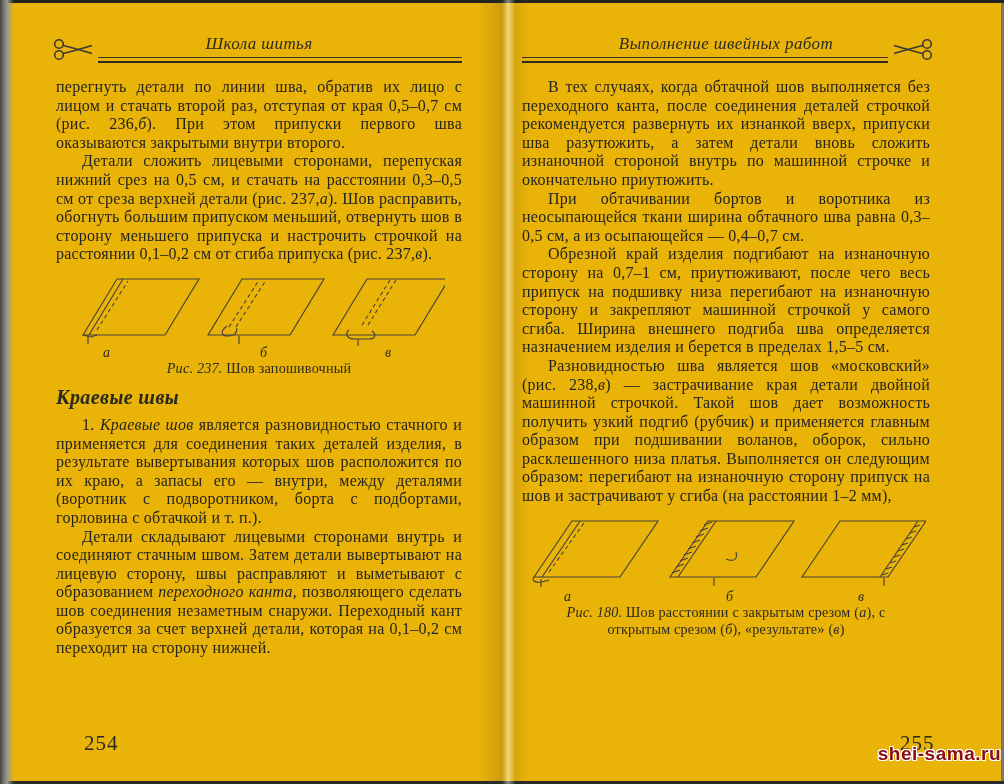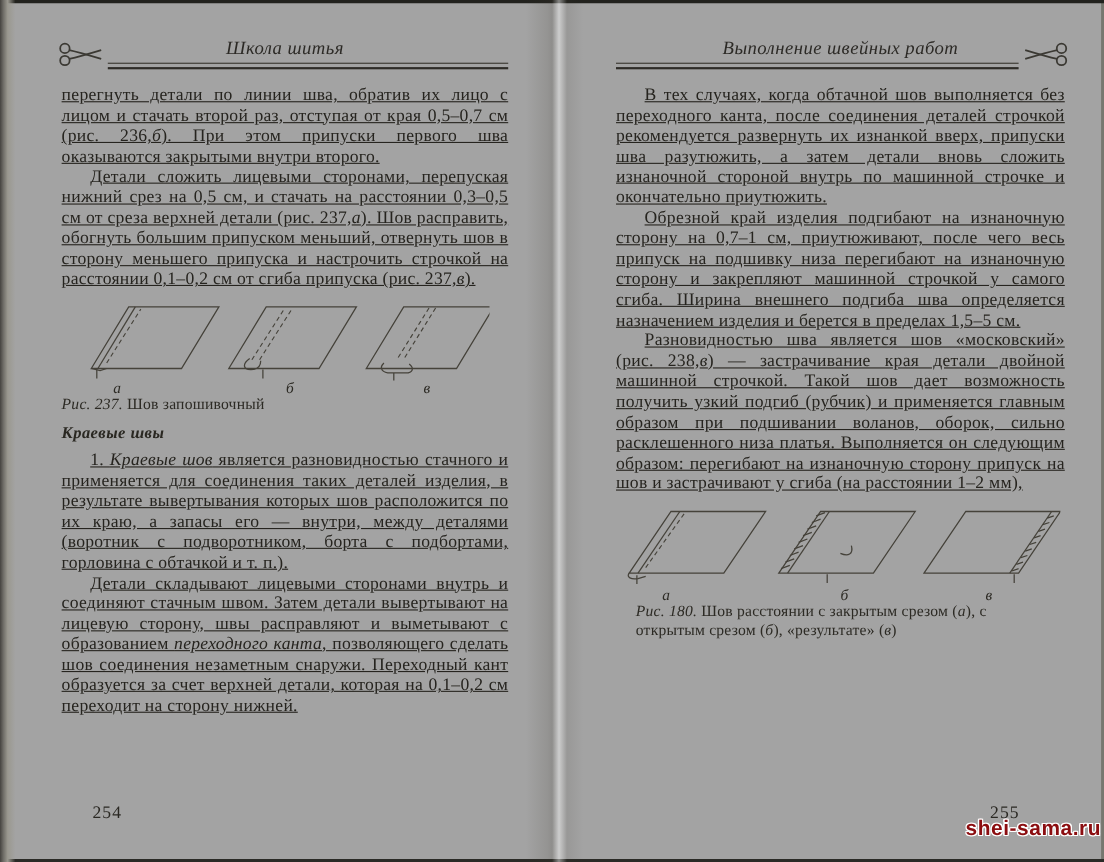--- a/index.html
+++ b/index.html
@@ -3,75 +3,74 @@
 <meta charset="utf-8">
 <style>
   html,body{margin:0;padding:0;}
   body{
     width:1004px;height:784px;position:relative;overflow:hidden;
     background:#23231f;
     font-family:"Liberation Serif", serif;
   }
   .scan{
     position:absolute;left:0;top:0;width:1004px;height:784px;
-    background:#a3a3a3;
+    background:#eab308;
     box-shadow:inset 0 3px 0 #22221e, inset 0 -3px 0 #2a2a26, inset -3px 0 0 #77776f;
   }
   .edge-left{
     position:absolute;left:0;top:0;bottom:0;width:14px;
     background:linear-gradient(90deg,#45433f 0,#6e6c66 3px,#9a988f 7px,rgba(0,0,0,0) 14px);
   }
   .gutter{
     position:absolute;left:478px;top:0;bottom:0;width:52px;
     background:linear-gradient(90deg,rgba(0,0,0,0) 0%,rgba(60,55,45,0.14) 38%,rgba(60,55,45,0.20) 46%,rgba(255,255,255,0.45) 58%,rgba(60,55,45,0.10) 72%,rgba(0,0,0,0) 100%);
   }
   .page{position:absolute;top:34px;color:#26241f;}
   .page.left{left:56px;width:406px;}
-  .page.right{left:560px;width:408px;}
+  .page.right{left:522px;width:408px;}
 
   .page-header{position:relative;height:32px;margin-bottom:12px;}
   .header-title{
     text-align:center;font-style:italic;font-size:17px;letter-spacing:0.4px;
     color:#2c2a26;padding-bottom:3px;
   }
   .rule{height:3px;border-top:1px solid #38362f;border-bottom:2px solid #2e2c27;}
   .page.left .rule{margin-left:42px;}
   .page.right .rule{margin-right:42px;}
   .scissors{position:absolute;top:2px;}
   .page.left .scissors{left:-4px;}
   .page.right .scissors{right:-4px;transform:scaleX(-1);}
   .scissors path,.scissors circle{stroke:#3b3933;stroke-width:1.6;fill:none;}
 
   p.body-par{
     margin:0;text-align:justify;text-indent:26px;
     font-size:16px;line-height:18.6px;letter-spacing:0.25px;
     color:#26241f;
-    text-decoration:underline;
   }
   p.body-par.noindent{text-indent:0;}
   .em{font-style:italic;}
 
   .subhead{
-    font-weight:bold;font-style:italic;font-size:15px;letter-spacing:0.4px;
+    font-weight:bold;font-style:italic;font-size:20px;letter-spacing:0.4px;
     margin:9px 0 7px 0;color:#2a2822;
   }
 
   .figure{text-align:center;margin:7px 0 3px 0;}
   .figure svg{display:block;margin:0 auto;}
   .fig-line{stroke:#45423a;stroke-width:1.15;fill:none;}
   .fig-dash{stroke:#45423a;stroke-width:1.05;fill:none;stroke-dasharray:4 3;}
   .fig-label{font-size:14px;font-style:italic;fill:#2c2a24;font-family:"Liberation Serif",serif;}
   .caption{
-    font-size:14.2px;line-height:17px;color:#2c2a24;text-align:left;
+    font-size:14.2px;line-height:17px;color:#2c2a24;text-align:center;
     margin:1px auto 0 auto;letter-spacing:0.2px;
   }
   .page.right .caption{max-width:372px;}
 
   .pagenum{
-    position:absolute;top:731px;font-size:16px;letter-spacing:1px;color:#2a2823;
+    position:absolute;top:731px;font-size:21px;letter-spacing:1px;color:#2a2823;
     font-family:"Liberation Serif",serif;
   }
   .pagenum.left{left:84px;}
   .pagenum.right{left:900px;font-family:Liberation Serif, serif;}
 
   .watermark{
     position:absolute;right:3px;bottom:19px;
     font-family:"Liberation Sans",sans-serif;font-weight:bold;font-size:19px;
     color:#8b0d10;letter-spacing:0.5px;
     text-shadow:1px 0 0 #fff,-1px 0 0 #fff,0 1px 0 #fff,0 -1px 0 #fff,
@@ -145,20 +144,21 @@
         <circle cx="7" cy="8" r="4.3"></circle>
         <circle cx="7" cy="19" r="4.3"></circle>
         <path d="M11 9.5 C 20 11.5, 30 14.5, 40 17.5"></path>
         <path d="M11 17.5 C 20 15.5, 30 12.5, 40 9.5"></path>
       </svg>
       <div class="header-title">Выполнение швейных работ</div>
       <div class="rule"></div>
     </div>
 
     <p class="body-par"><span>В тех случаях, когда обтачной шов выполняется без переходного канта, после соединения деталей строчкой рекомендуется развернуть их изнанкой вверх, припуски шва разутюжить, а затем детали вновь сложить изнаночной стороной внутрь по машинной строчке и окончательно приутюжить.</span></p>
+    <p class="body-par"><span>При обтачивании бортов и воротника из неосыпающейся ткани ширина обтачного шва равна 0,3–0,5 см, а из осыпающейся — 0,4–0,7 см.</span></p>
     <p class="body-par"><span>Обрезной край изделия подгибают на изнаночную сторону на 0,7–1 см, приутюживают, после чего весь припуск на подшивку низа перегибают на изнаночную сторону и закрепляют машинной строчкой у самого сгиба. Ширина внешнего подгиба шва определяется назначением изделия и берется в пределах 1,5–5 см.</span></p>
     <p class="body-par"><span>Разновидностью шва является шов «московский» (рис. 238,</span><span class="em">в</span><span>) — застрачивание края детали двойной машинной строчкой. Такой шов дает возможность получить узкий подгиб (рубчик) и применяется главным образом при подшивании воланов, оборок, сильно расклешенного низа платья. Выполняется он следующим образом: перегибают на изнаночную сторону припуск на шов и застрачивают у сгиба (на расстоянии 1–2 мм),</span></p>
 
     <div class="figure">
       <svg width="400" height="90" viewBox="0 0 400 90">
 
         <g transform="translate(2,2)">
           <path class="fig-line" d="M6,62 L44,6 L130,6 L92,62 Z"></path>
           <path class="fig-line" d="M14,62 L52,6"></path>
           <path class="fig-dash" d="M21,57 L56,8"></path>

